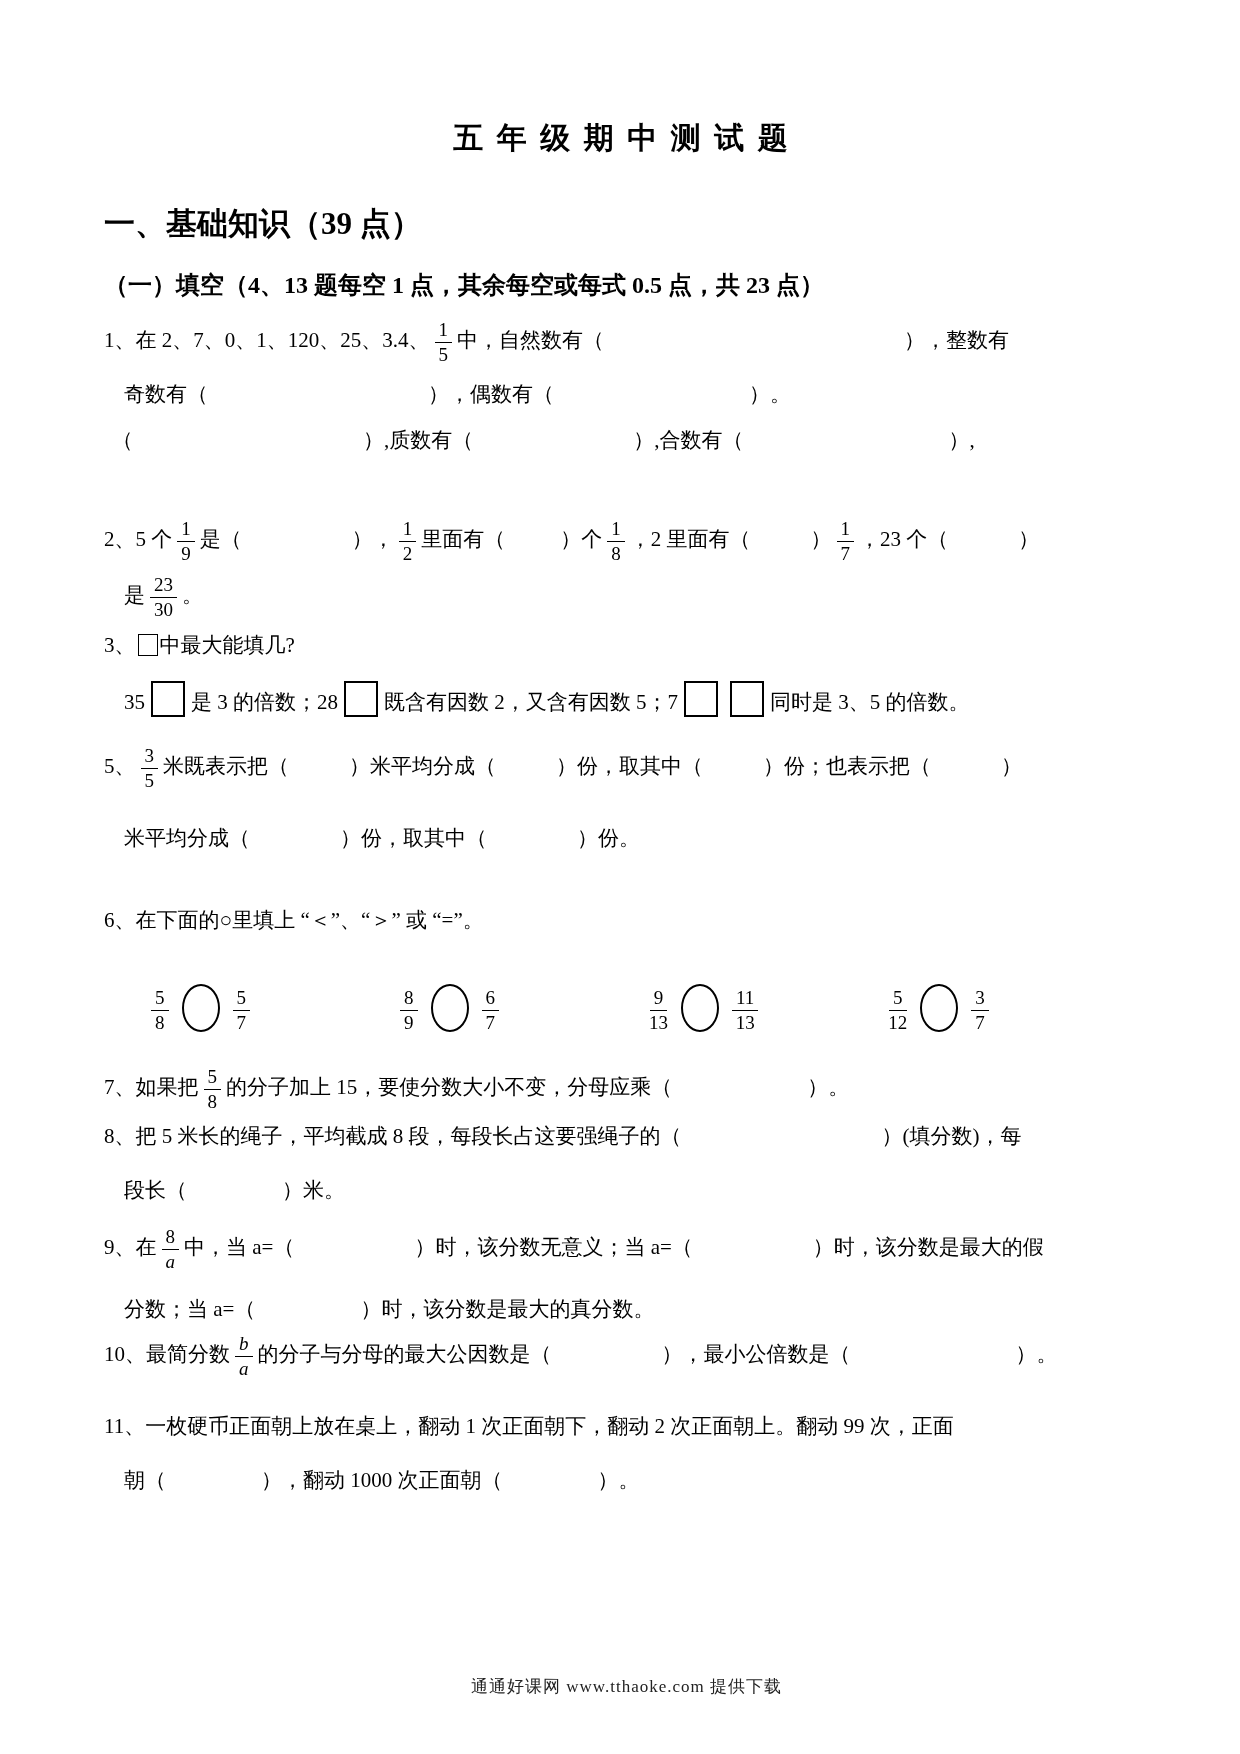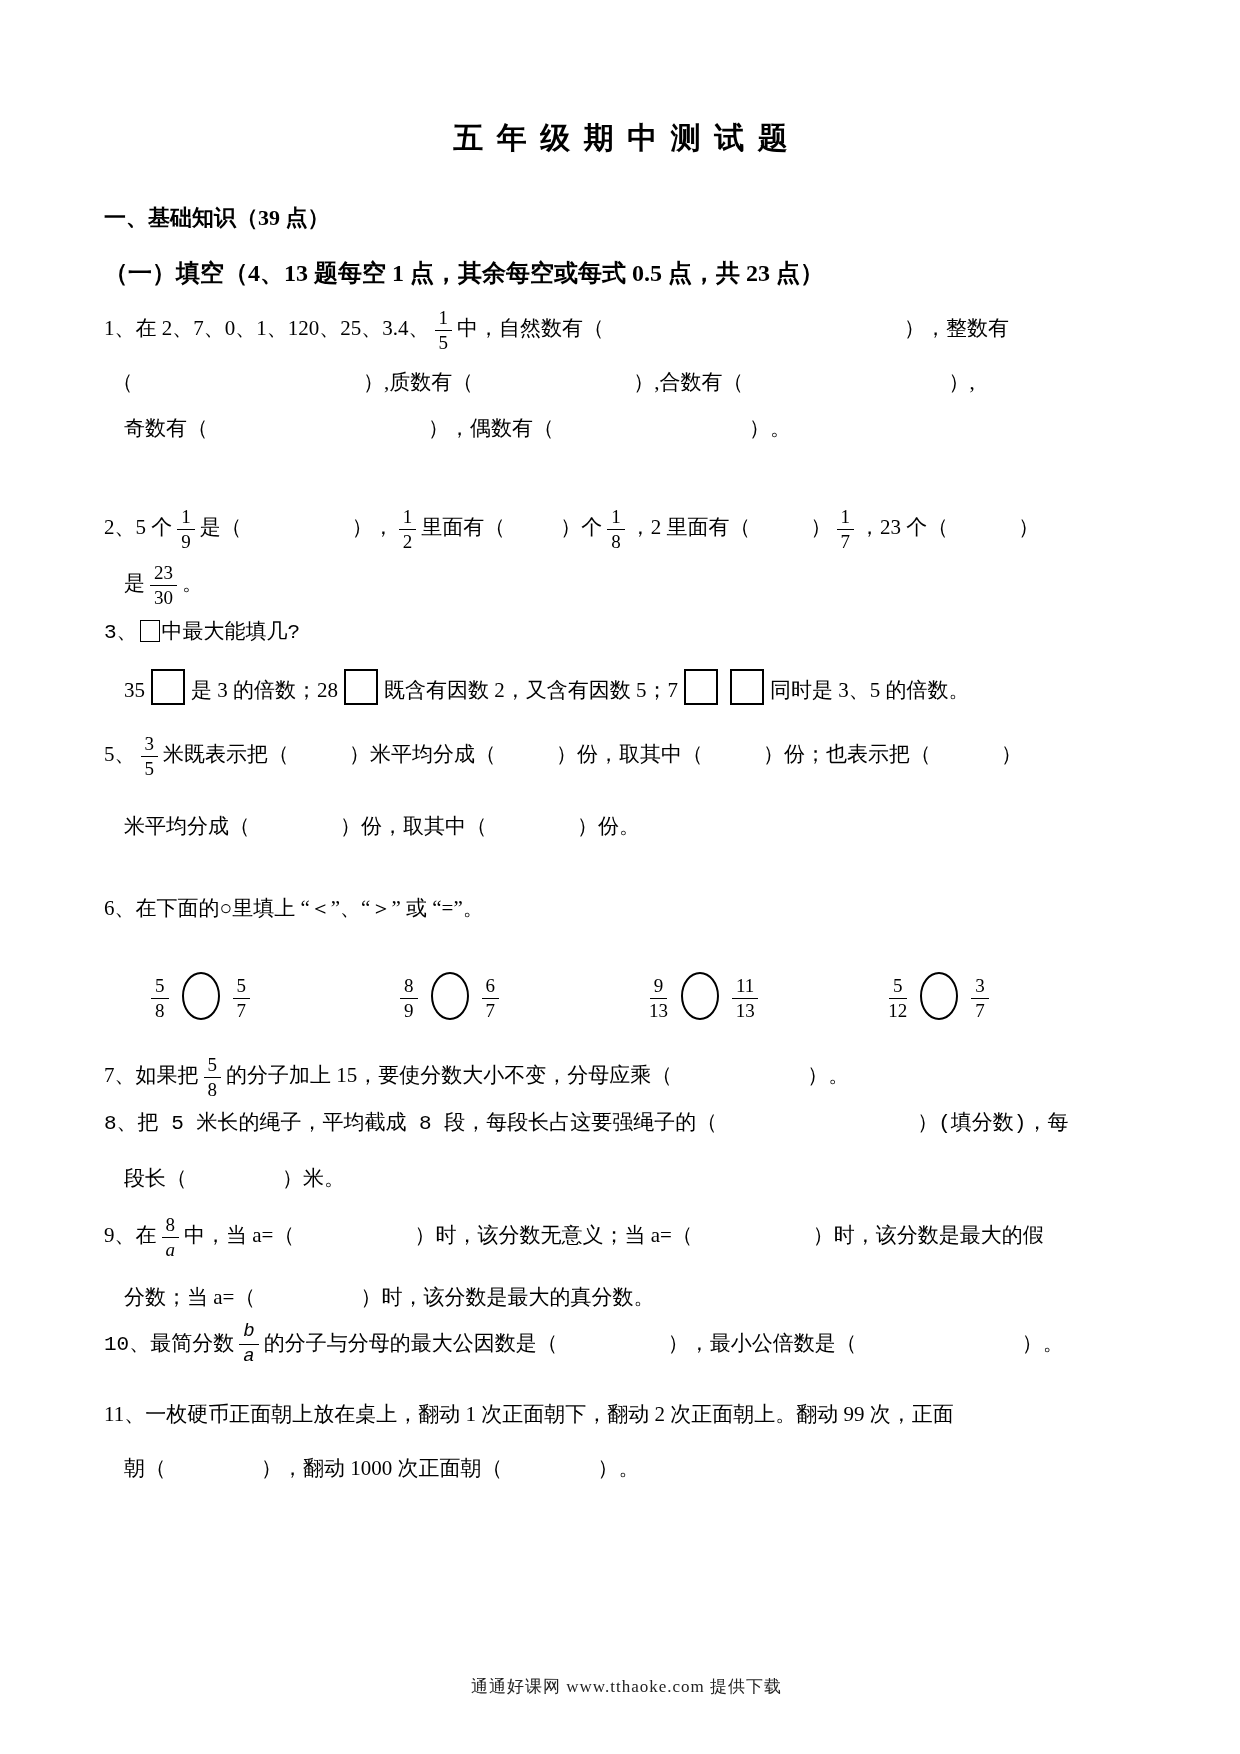--- a/index.html
+++ b/index.html
@@ -15,33 +15,33 @@
     overflow:hidden;
   }
   .title {
     margin:0; padding-top:118px;
     text-align:center;
     font-size:30px; font-weight:bold;
     letter-spacing:3px;
   }
   .h2 {
     margin:44px 0 0;
-    font-size:22px; font-weight:bold;
+    font-size:31px; font-weight:bold;
   }
   .h3 {
     margin:24px 0 0;
     font-size:24px; font-weight:bold;
   }
   .line {
     font-size:21px;
     line-height:36px;
     margin-top:10px;
     white-space:nowrap;
   }
-  .gap-xs { margin-top:6px;font-family:Liberation Mono, monospace; }
+  .gap-xs { margin-top:6px; }
   .gap-sm { margin-top:18px; }
   .gap-md { margin-top:28px; }
   .gap-lg { margin-top:46px; }
   .gap-xl { margin-top:60px; }
   .indent { padding-left:20px; }
   .indent-sm { padding-left:8px; }
 
   .frac {
     display:inline-flex;
     flex-direction:column;
@@ -99,22 +99,22 @@
 
   <div class="h2">一、基础知识（39 点）</div>
 
   <div class="h3">（一）填空（4、13 题每空 1 点，其余每空或每式 0.5 点，共 23 点）</div>
 
   <div>
     <div class="line gap-sm"><span>1、在 2、7、0、1、120、25、3.4、</span><span class="frac">
           <span class="num">1</span>
           <span class="den">5</span>
         </span><span>中，自然数有（</span><span class="blank" style="width: 300px;"></span><span>），整数有</span></div>
+    <div class="line indent"><span>奇数有（</span><span class="blank" style="width: 220px;"></span><span>），偶数有（</span><span class="blank" style="width: 195px;"></span><span>）。</span></div>
     <div class="line indent-sm"><span>（</span><span class="blank" style="width: 230px;"></span><span>）,质数有（</span><span class="blank" style="width: 160px;"></span><span>）,合数有（</span><span class="blank" style="width: 205px;"></span><span>）,</span></div>
-    <div class="line indent"><span>奇数有（</span><span class="blank" style="width: 220px;"></span><span>），偶数有（</span><span class="blank" style="width: 195px;"></span><span>）。</span></div>
   </div>
 
   <div>
     <div class="line gap-xl"><span>2、5 个</span><span class="frac">
           <span class="num">1</span>
           <span class="den">9</span>
         </span><span>是（</span><span class="blank" style="width: 110px;"></span><span>），</span><span class="frac">
           <span class="num">1</span>
           <span class="den">2</span>
         </span><span>里面有（</span><span class="blank" style="width: 55px;"></span><span>）个</span><span class="frac">

